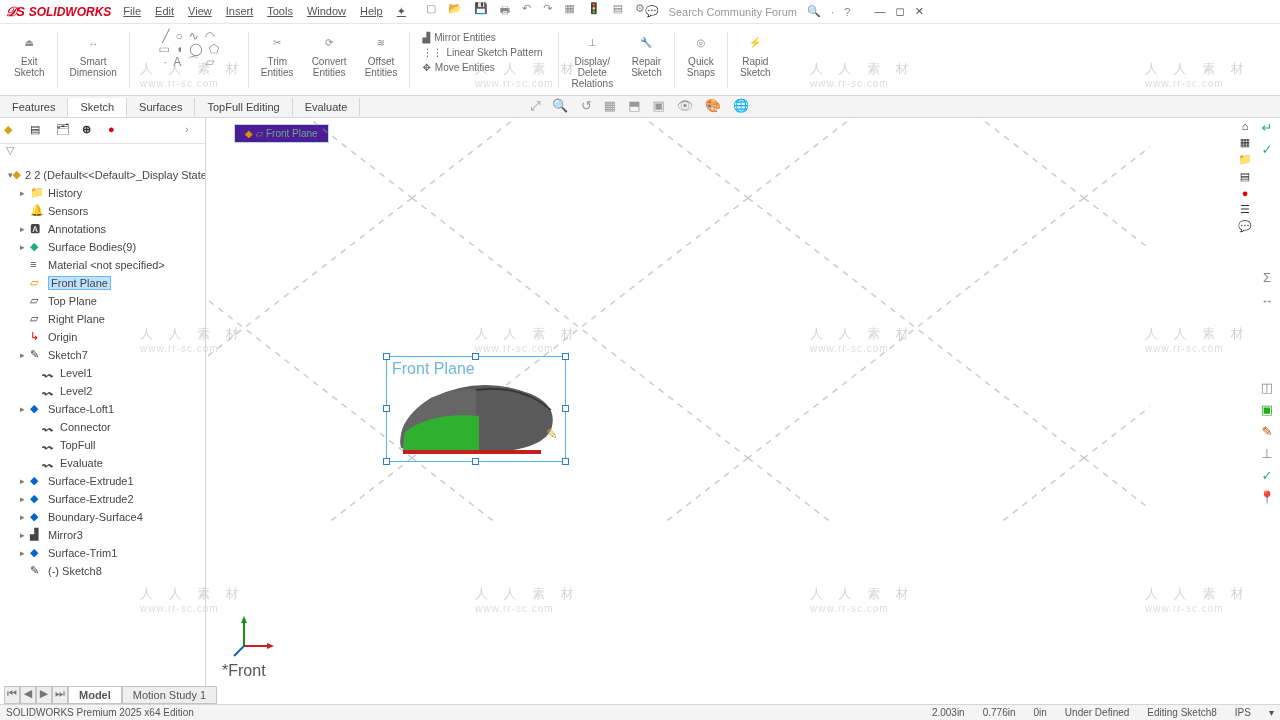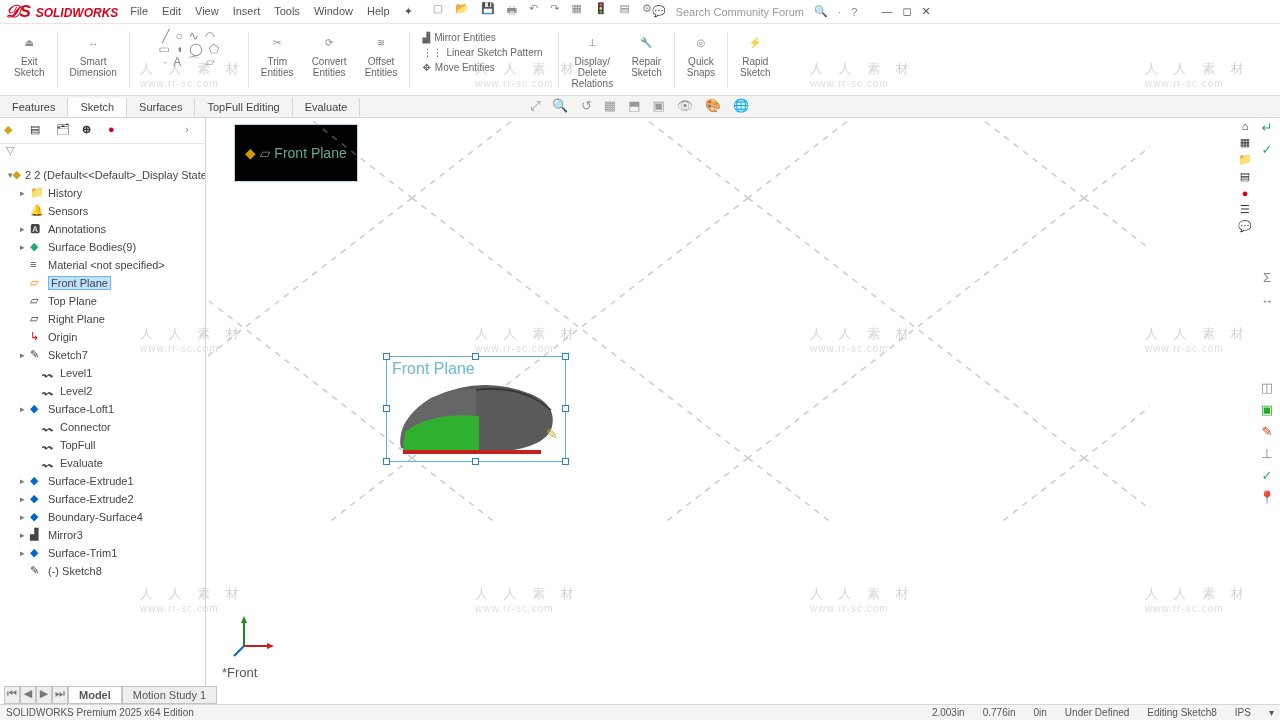--- a/index.html
+++ b/index.html
@@ -1,21 +1,21 @@
 <!DOCTYPE html>
 <html><head>
 <meta charset="utf-8">
 <style>
 * { margin:0; padding:0; box-sizing:border-box; font-family:"Segoe UI",Arial,sans-serif; -webkit-user-select:none; }
 body { width:1280px; height:720px; background:#fff; overflow:hidden; position:relative; font-size:11px; color:#333;}
 .titlebar { height:24px; display:flex; align-items:center; padding:0 6px; background:#fff; border-bottom:1px solid #e6e6e6; }
 .logo { color:#d9001b; font-weight:bold; font-style:italic; font-size:12px; margin-right:12px; white-space:nowrap;}
-.logo .ds { font-size:17px; }
+.logo .ds { font-size:13px; }
 .menus { display:flex; gap:14px; color:#555; }
-.menus span{cursor:default;}
+.menus span{cursor:default;text-decoration:underline;}
 .title-center { flex:1; text-align:center; color:#888;}
 .title-right { display:flex; align-items:center; gap:10px; color:#888;}
 .searchbox { color:#999; font-size:11px;}
 .q-icons { display:flex; gap:12px; margin-left:20px; color:#888;}
 .win-controls { margin-left:14px; display:flex; gap:10px; color:#555;}
 .ribbon { height:72px; border-bottom:1px solid #d6d6d6; display:flex; align-items:flex-start; padding:4px 6px 0; gap:2px; background:#fff;}
 .r-group { display:flex; flex-direction:column; align-items:center; justify-content:flex-start; padding:2px 8px; height:64px; font-size:10px; color:#666; text-align:center; line-height:1.1;}
 .r-group .ico { width:24px; height:24px; margin-bottom:2px; display:flex; align-items:center; justify-content:center; color:#888;}
 .r-sep { width:1px; height:56px; background:#e4e4e4; margin:4px 2px;}
 .small-tool-row{display:flex; gap:6px; color:#888; font-size:12px;}
@@ -28,23 +28,23 @@
 .panel-toolbar span{ width:16px; height:16px; display:inline-block;}
 .filter-row{height:20px; padding-left:6px; color:#888;}
 .tree { flex:1; overflow:auto; padding:2px 0; font-size:11px; color:#444;}
 .tree-item { display:flex; align-items:center; height:18px; padding-left:8px; white-space:nowrap;}
 .tree-item.lvl1 { padding-left:20px;}
 .tree-item.lvl2 { padding-left:32px;}
 .tree-item .exp { width:10px; color:#777; font-size:9px;}
 .tree-item .ico { width:14px; height:14px; margin-right:4px; display:inline-block;}
 .tree-item.selected span.lbl{ background:#bfe2ff; border:1px solid #6fb7f0; padding:0 2px;}
 .viewport { flex:1; position:relative; background:#fff; overflow:hidden;}
-.breadcrumb{ position:absolute; top:6px; left:28px; background:#000000; padding:20px 10px; font-size:14px; color:#6a8; border:1px solid #b9d8ec;}
+.breadcrumb{ position:absolute; top:6px; left:28px; background:#4c1d95; padding:3px 10px; font-size:10px; color:#6a8; border:1px solid #b9d8ec;}
 .triad{ position:absolute; left:28px; bottom:48px; width:40px; height:40px;}
-.front-label{position:absolute; left:16px; bottom:24px; color:#555; font-size:13px;}
+.front-label{position:absolute; left:16px; bottom:24px; color:#555; font-size:16px;}
 .plane-box{ position:absolute; border:1px solid #5bb0e8; }
 .plane-label{position:absolute; color:#6fb7d8; font-size:16px; font-weight:500;}
 .handle{ width:7px; height:7px; background:#fff; border:1px solid #2f7fbf; position:absolute;}
 .mouse-body{position:absolute;}
 .right-toolbar{position:absolute; right:2px; top:120px; width:22px; display:flex; flex-direction:column; gap:4px; align-items:center;}
 .right-toolbar .rt{ width:18px; height:18px; font-size:13px; color:#888; text-align:center;}
 .right-toolbar2{position:absolute; right:24px; top:120px; width:22px; display:flex; flex-direction:column; gap:4px; align-items:center;}
 .bottom-tabs{ position:absolute; left:4px; bottom:16px; display:flex; font-size:11px;}
 .bottom-tabs .bt{ padding:2px 10px; border:1px solid #c4c4c4; background:#eee; color:#555;}
 .bottom-tabs .bt.active{ background:#fff; font-weight:bold;}

